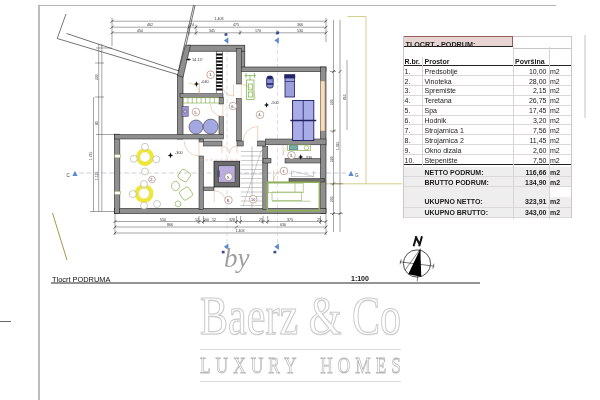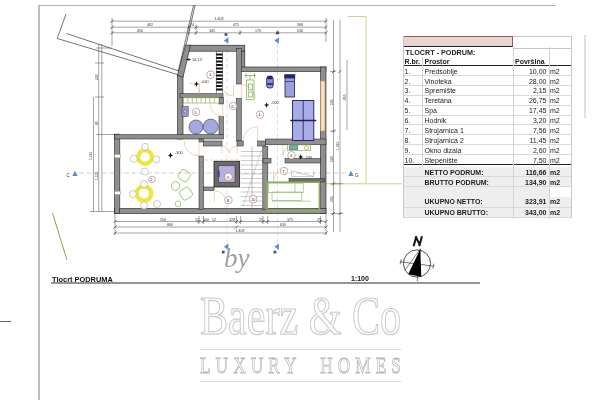--- a/index.html
+++ b/index.html
@@ -508,21 +508,21 @@
   <path d="M420.3,249 L404.8,270.3" stroke="#222" stroke-width="0.55" fill="none"></path>
   <path d="M413.6,246.3 L416.4,236.3 M415.5,236.3 L420.0,245.2 M419.2,246.3 L422.0,236.3" stroke="#111" stroke-width="2.0" fill="none"></path>
 </g>
 
 <path d="M51,283 L480,283" stroke="#2a2a2a" stroke-width="1.1" fill="none"></path>
 </svg>
 
 <div id="table" class="abs" style="left:402.5px;top:36px;width:168.5px;font-size:7px;color:#1a1a1a;">
 
   <div class="abs" style="left:0;top:0;width:110px;height:10.5px;background:#e7d5d3;border:0.7px solid #9c5b5b;border-bottom:1.4px solid #222;box-sizing:border-box;">
-    <div style="font-weight:bold;font-size:7.2px;padding:11px 0 0 2px;color:#222;">TLOCRT - PODRUM:</div>
+    <div style="font-weight:bold;font-size:7.2px;padding:3px 0 0 2px;color:#222;">TLOCRT - PODRUM:</div>
   </div>
   <div class="abs" style="left:110px;top:0;width:58.5px;height:10.5px;border-top:0.5px solid #c9c3c3;border-bottom:0.5px solid #c9c3c3;border-right:0.5px solid #c9c3c3;"></div>
 
   <div class="abs" style="left:0;top:20.5px;width:168.5px;height:9.6px;border-bottom:1.1px solid #222;box-sizing:border-box;font-weight:bold;">
     <span class="abs" style="left:2px;top:1.5px;">R.br.</span>
     <span class="abs" style="left:22px;top:1.5px;">Prostor</span>
     <span class="abs" style="left:112.5px;top:1.5px;">Površina</span>
   </div>
 
   <div id="rows" class="abs" style="left:0;top:30.1px;width:168.5px;">
@@ -622,15 +622,15 @@
 
   <div class="abs" style="left:200px;top:285px;font-family:'Liberation Serif',serif;font-size:53px;color:#ffffff;-webkit-text-stroke:1.15px #cbcbcb;text-shadow:0.5px 1.5px 1px #e9e9e9;transform:scale(0.794,1.02);transform-origin:left top;white-space:nowrap;">Baerz &amp; Co</div>
 
   <div class="abs" style="left:200px;top:349px;width:201px;height:1px;background:#dadada;"></div>
 
   <div class="abs" style="left:200px;top:352px;font-family:'Liberation Serif',serif;font-size:24px;letter-spacing:7px;color:#ffffff;-webkit-text-stroke:0.85px #b6b6b6;transform:scale(0.721,1);transform-origin:left top;white-space:nowrap;">LUXURY&nbsp;&nbsp;HOMES</div>
 
   <div class="abs" style="left:200px;top:381px;width:201px;height:1px;background:#dadada;"></div>
 </div>
 
-<div class="abs" style="left:52px;top:274.8px;font-size:7.4px;color:#111;font-weight:bold;">Tlocrt PODRUMA</div>
+<div class="abs" style="left:52px;top:274.8px;font-size:7.4px;color:#111;">Tlocrt PODRUMA</div>
 
 <div class="abs" style="left:351px;top:275.3px;font-size:7px;font-weight:bold;color:#111;">1:100</div>
 
 </body></html>

